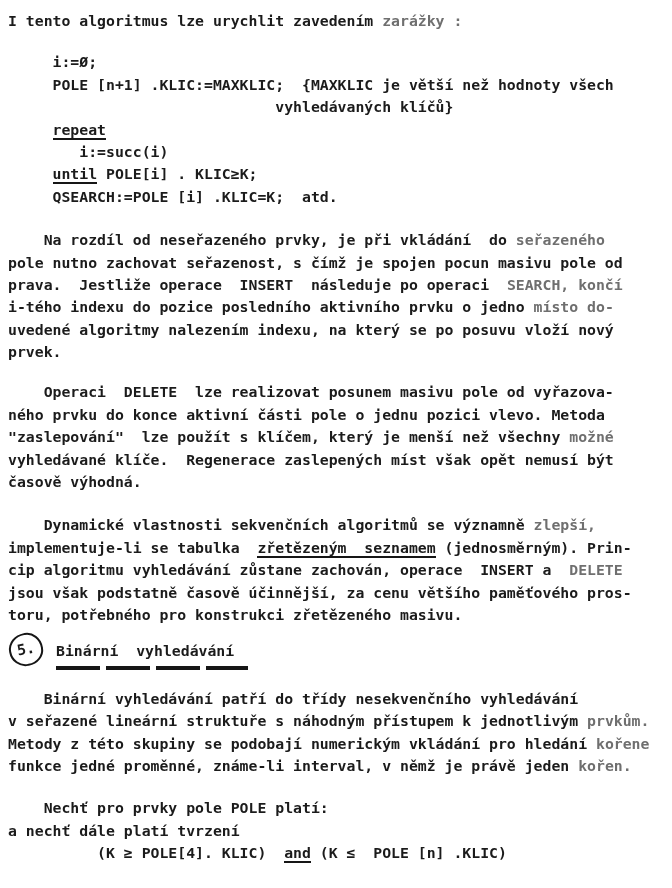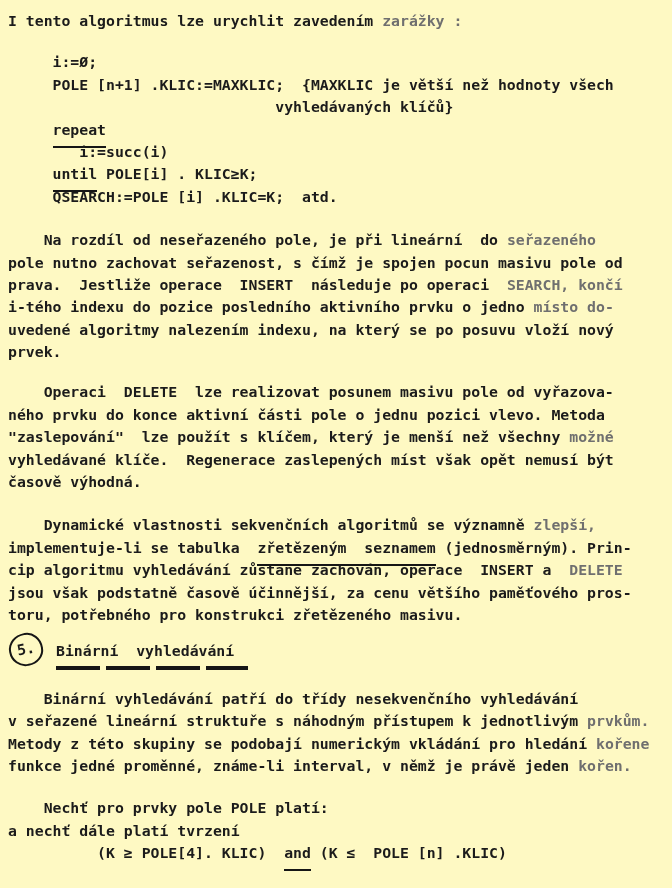--- a/index.html
+++ b/index.html
@@ -5,37 +5,37 @@
   html,body{margin:0;padding:0;}
   body{
     background:#e8e8e6;
     font-family:"DejaVu Sans Mono","Liberation Mono",monospace;
   }
   .page{
     position:relative;
     width:672px;
     height:888px;
     margin:0 auto;
-    background:#fef9c3;
+    background:#ffffff;
     color:#1b1b1b;
     overflow:hidden;
     box-sizing:border-box;
     padding:8px 4px 0 8px;
     font-size:14.8px;
     font-weight:bold;
     line-height:22.4px;
     letter-spacing:0;
   }
   .line{
     white-space:pre;
     height:22.4px;
   }
   .u{
     border-bottom:2px solid #161616;
-    padding-bottom:8px;
+    padding-bottom:0px;
   }
   .f{
     color:#6f6f6f;
   }
   .block-intro{margin-top:2px;}
   .block-code{margin-top:19px;}
   .block-para1{margin-top:21px;}
   .block-para2{margin-top:18px;}
   .block-para3{margin-top:21px;}
   .block-heading{position:relative;margin-top:14px;padding-left:48px;}
@@ -74,21 +74,21 @@
       <div class="block block-code">
         <div class="line"><span>     i:=Ø;</span></div>
         <div class="line"><span>     POLE [n+1] .KLIC:=MAXKLIC;  {MAXKLIC je větší než hodnoty všech</span></div>
         <div class="line"><span>                              vyhledávaných klíčů}</span></div>
         <div class="line"><span>     </span><span class="u">repeat</span></div>
         <div class="line"><span>        i:=succ(i)</span></div>
         <div class="line"><span>     </span><span class="u">until</span><span> POLE[i] . KLIC≥K;</span></div>
         <div class="line"><span>     QSEARCH:=POLE [i] .KLIC=K;  atd.</span></div>
       </div>
       <div class="block block-para1">
-        <div class="line"><span>    Na rozdíl od neseřazeného pole, je při lineární  do </span><span class="f">seřazeného</span></div>
+        <div class="line"><span>    Na rozdíl od neseřazeného prvky, je při vkládání  do </span><span class="f">seřazeného</span></div>
         <div class="line"><span>pole nutno zachovat seřazenost, s čímž je spojen pocun masivu pole od</span></div>
         <div class="line"><span>prava.  Jestliže operace  INSERT  následuje po operaci  </span><span class="f">SEARCH, končí</span></div>
         <div class="line"><span>i-tého indexu do pozice posledního aktivního prvku o jedno </span><span class="f">místo do-</span></div>
         <div class="line"><span>uvedené algoritmy nalezením indexu, na který se po posuvu vloží nový</span></div>
         <div class="line"><span>prvek.</span></div>
       </div>
       <div class="block block-para2">
         <div class="line"><span>    Operaci  DELETE  lze realizovat posunem masivu pole od vyřazova-</span></div>
         <div class="line"><span>ného prvku do konce aktivní části pole o jednu pozici vlevo. Metoda</span></div>
         <div class="line"><span>"zaslepování"  lze použít s klíčem, který je menší než všechny </span><span class="f">možné</span></div>

